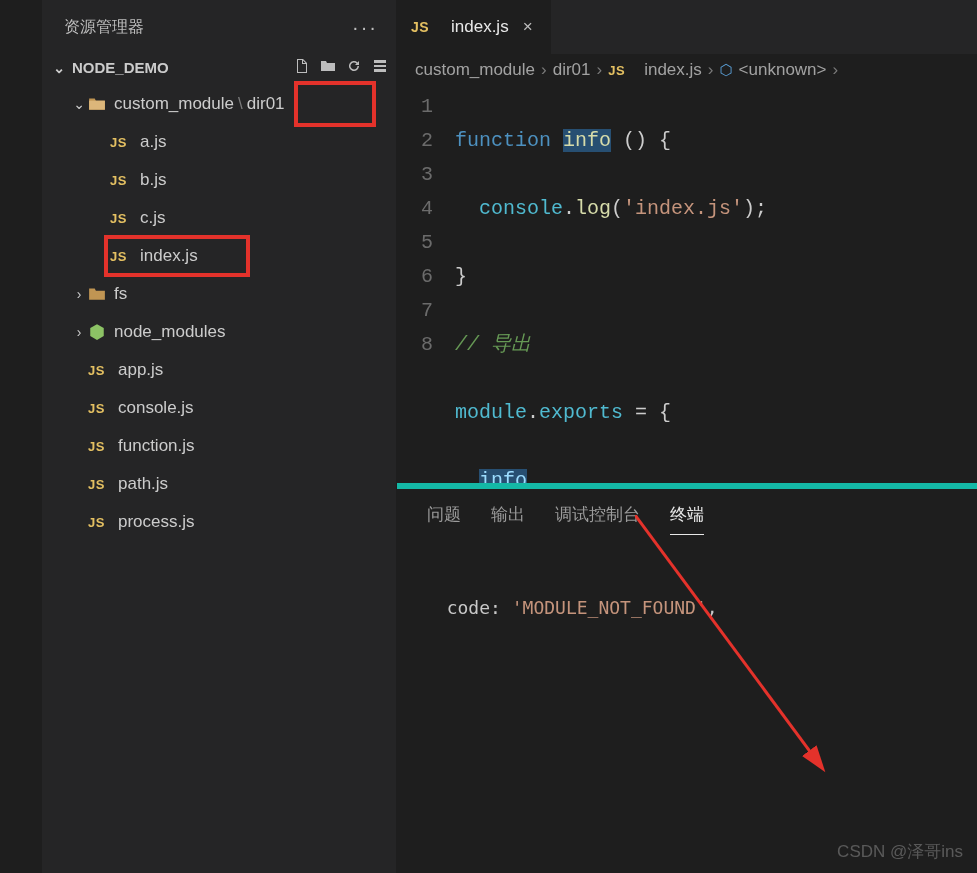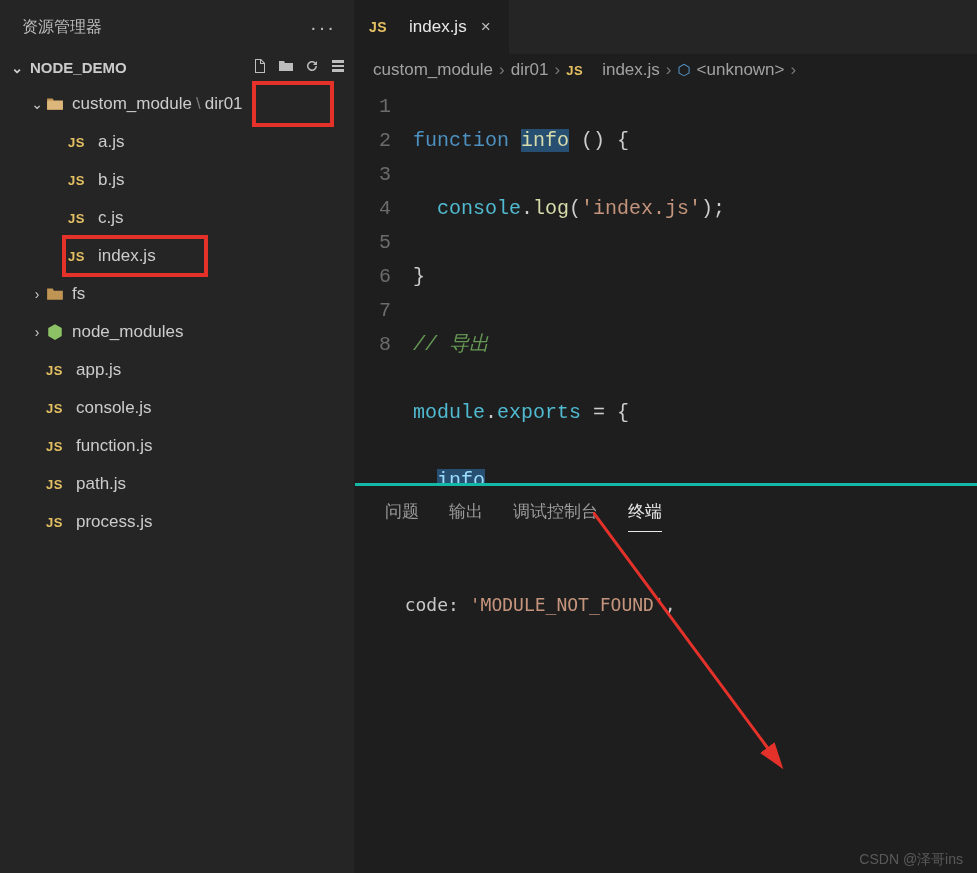--- a/index.html
+++ b/index.html
@@ -11,20 +11,21 @@
   height: 873px;
   overflow: hidden;
   display: flex;
 }
 .sidebar {
   width: 355px;
   background: #252526;
   border-right: 1px solid #1e1e1e;
   display: flex;
   flex-direction: column;
+  margin-left: 42px;
 }
 .sidebar-header {
   display: flex;
   align-items: center;
   justify-content: space-between;
   padding: 10px 18px 10px 22px;
   height: 54px;
 }
 .sidebar-title { font-size: 16px; color: #bdbdbd; }
 .more-icon { font-size: 20px; color: #bdbdbd; cursor: pointer; letter-spacing: 2px; }
@@ -115,21 +116,21 @@
 .code { padding-top: 4px; flex: 1; white-space: pre; }
 .kw { color: #4d91c0; }
 .fn-name { color: #d7dcaa; }
 .hl { background: #274f72; }
 .obj { color: #50bad0; }
 .prop { color: #9cdcfe; }
 .str { color: #c5947c; }
 .comment { color: #669955; font-style: italic; }
 .panel {
   height: 390px;
-  border-top: 3px solid #14b8a6;
+  border-top: 6px solid #14b8a6;
   display: flex;
   flex-direction: column;
   background: #1e1e1e;
   position: relative;
 }
 .panel-tabs {
   display: flex;
   gap: 30px;
   padding: 14px 30px 0;
   font-size: 17px;
@@ -151,22 +152,22 @@
   position: absolute;
   top: 26px;
   left: 238px;
   width: 240px;
   height: 270px;
   pointer-events: none;
 }
 .watermark {
   position: absolute;
   right: 14px;
-  bottom: 4px;
-  font-size: 14px;
+  bottom: 10px;
+  font-size: 17px;
   color: rgba(200,200,200,0.35);
 }
 </style>
 </head>
 <body>
 
 <div class="sidebar">
   <div class="sidebar-header">
     <span class="sidebar-title">资源管理器</span>
     <span class="more-icon">···</span>

